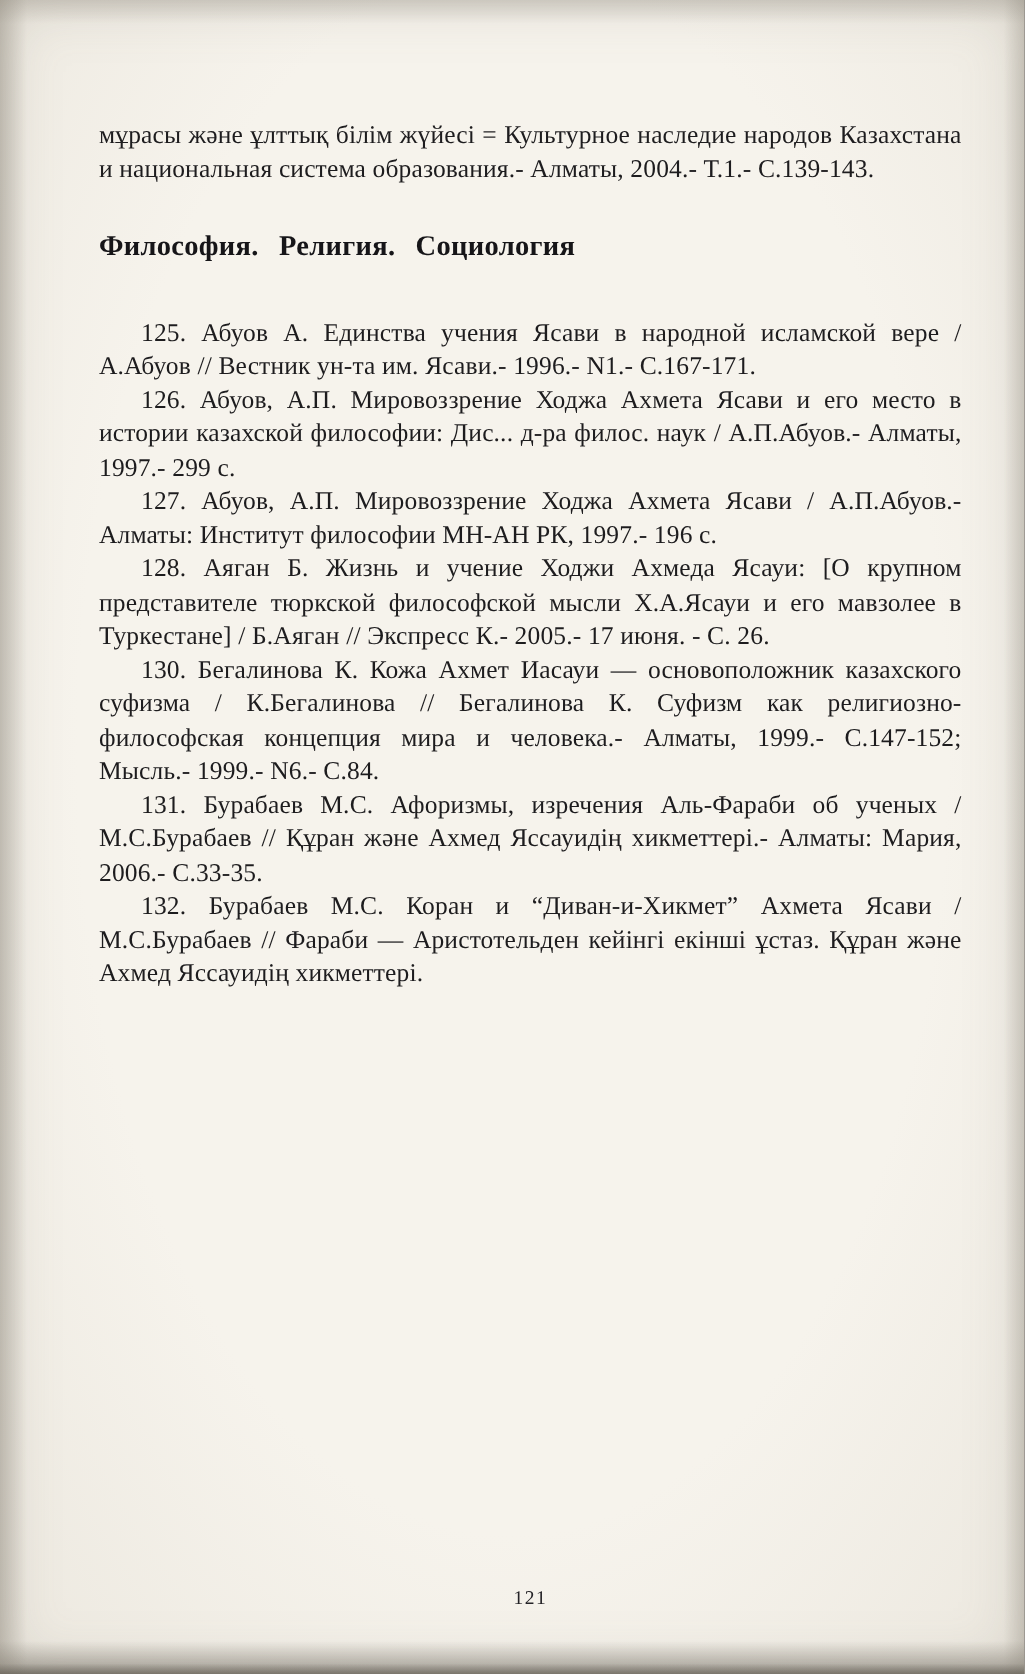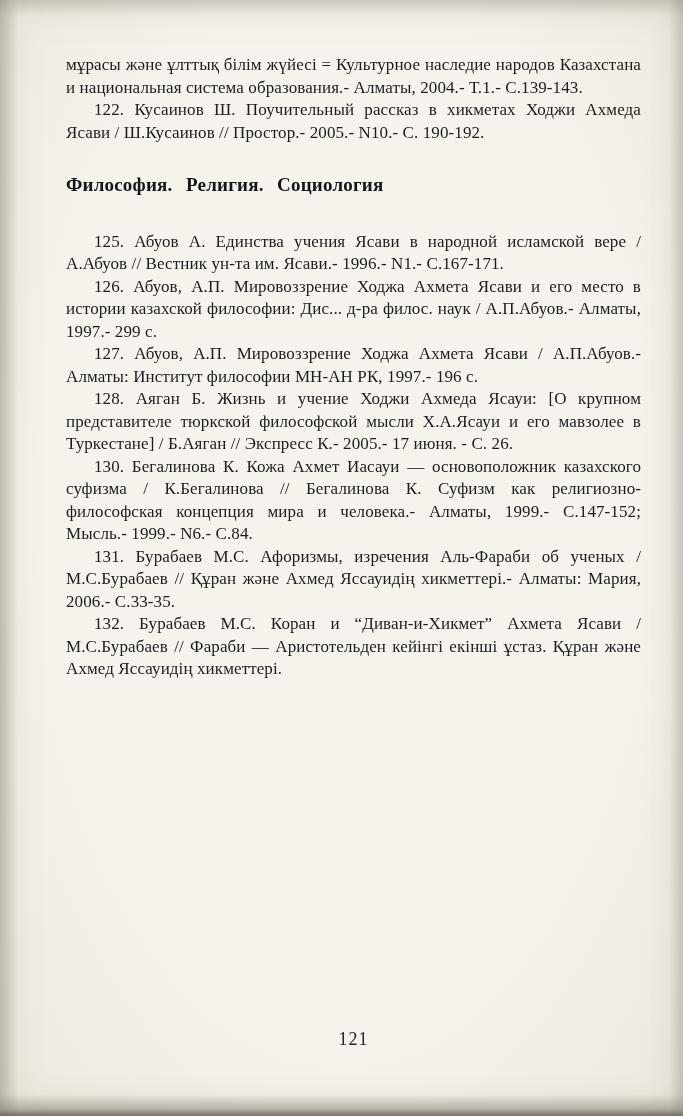--- a/index.html
+++ b/index.html
@@ -37,25 +37,26 @@
     height: 7px;
     background: linear-gradient(to bottom, rgba(90,85,76,0.0), rgba(90,85,76,0.55));
     pointer-events: none;
   }
 
   .text-block {
     flex: 1;
     display: flex;
     flex-direction: column;
     box-sizing: border-box;
-    padding: 54px 42px 60px 66px;
+    padding: 54px 42px 34px 66px;
     color: #1d1c1e;
     font-size: 17px;
     line-height: 22.5px;
     letter-spacing: 0.1px;
+    margin-top: 25px;
   }
 
   .para {
     margin: 0;
     text-indent: 28px;
     text-align: justify;
   }
 
   .para.no-indent {
     text-indent: 0;
@@ -66,35 +67,34 @@
     font-size: 19px;
     font-weight: bold;
     word-spacing: 0.45em;
     letter-spacing: 0.2px;
     color: #161518;
   }
 
   .page-number {
     margin-top: auto;
     text-align: center;
-    font-size: 18px;
+    font-size: 13px;
     letter-spacing: 1px;
     color: #242327;
     padding-bottom: 6px;
   }
 </style>
 </head>
 <body>
 
 <div class="scan-page">
   <div class="text-block">
 
     <p class="para no-indent">мұрасы және ұлттық білім жүйесі = Культурное наследие народов Казахстана и национальная система образования.- Алматы, 2004.- Т.1.- С.139-143.</p>
 
-    <p class="para">122. Кусаинов Ш. Поучительный рассказ в хикметах Ходжи Ахмеда Ясави / Ш.Кусаинов // Простор.- 2005.- N10.- С. 190-192.</p>
 
 
 
     <h2 class="section-heading">Философия. Религия. Социология</h2>
 
     <p class="para">125. Абуов А. Единства учения Ясави в народной исламской вере / А.Абуов // Вестник ун-та им. Ясави.- 1996.- N1.- С.167-171.</p>
 
     <p class="para">126. Абуов, А.П. Мировоззрение Ходжа Ахмета Ясави и его место в истории казахской философии: Дис... д-ра филос. наук / А.П.Абуов.- Алматы, 1997.- 299 с.</p>
 
     <p class="para">127. Абуов, А.П. Мировоззрение Ходжа Ахмета Ясави / А.П.Абуов.- Алматы: Институт философии МН-АН РК, 1997.- 196 с.</p>

